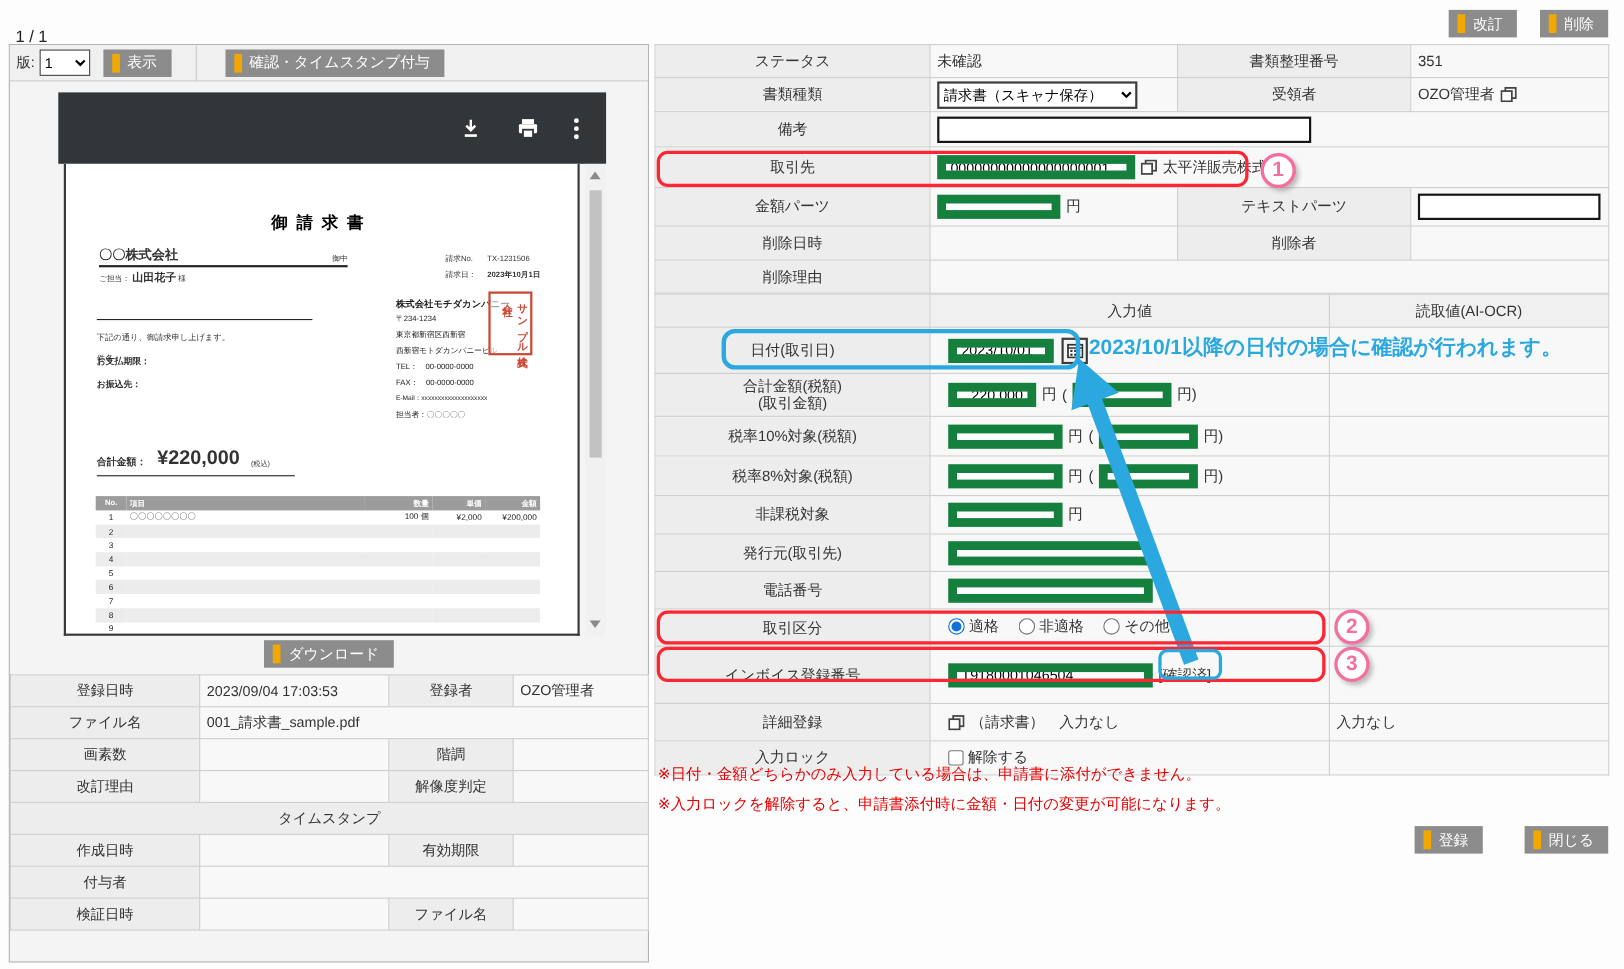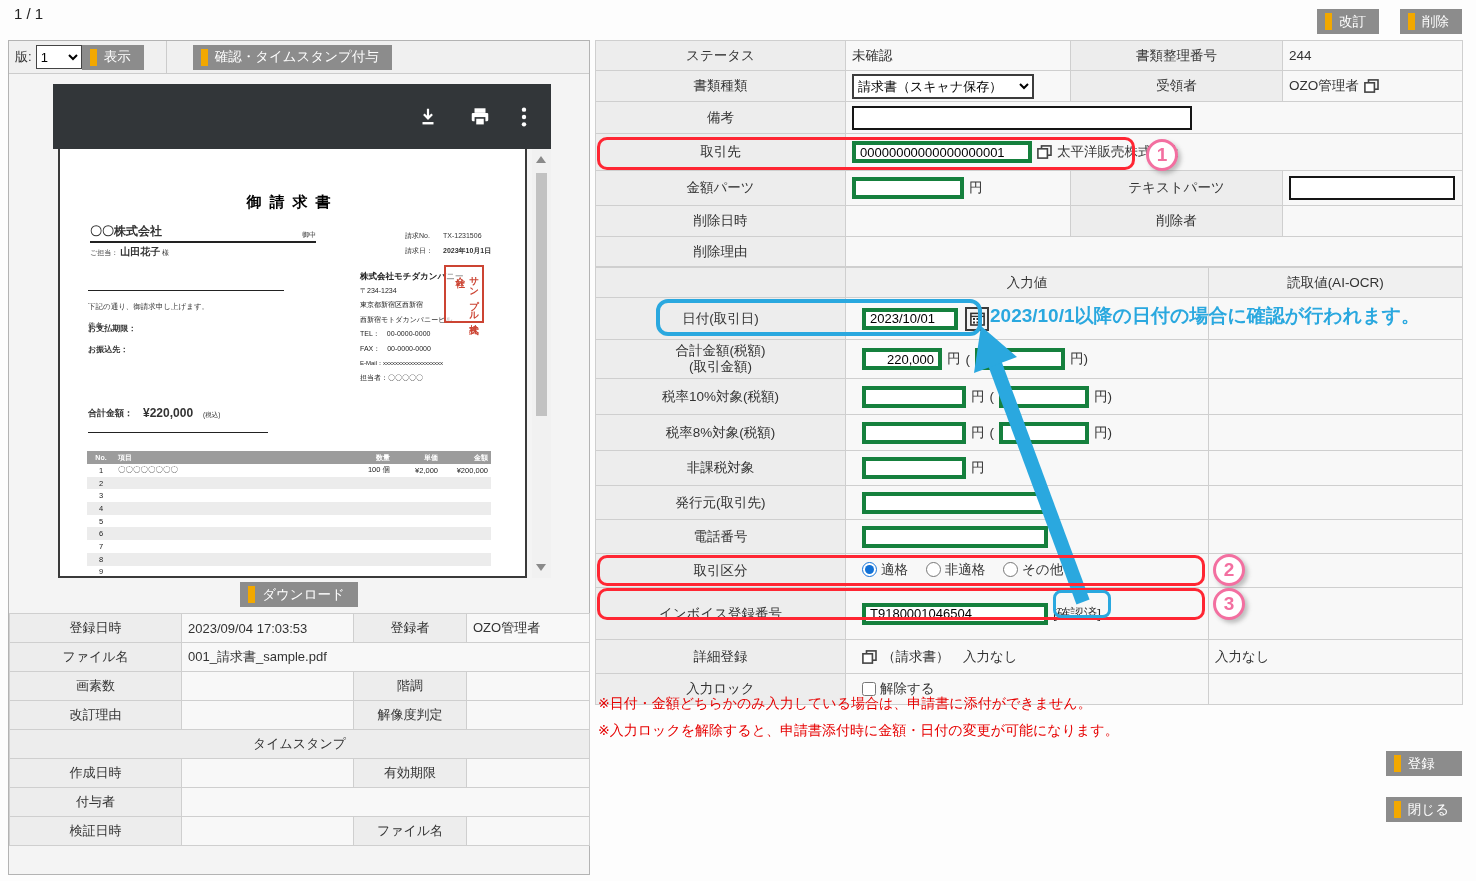--- a/index.html
+++ b/index.html
@@ -7,21 +7,21 @@
   body { font-family:"Liberation Sans","DejaVu Sans",sans-serif; background:#fdfdfd; position:relative; overflow:hidden; color:#333; }
   .abs { position:absolute; }
 
   
   .obtn { display:inline-flex; align-items:center; gap:7px; background:#8c8c8c; color:#fff;
           border:none; height:25px; padding:0 13px 0 8px; font-size:13.5px; cursor:pointer;
           font-family:inherit; white-space:nowrap; }
   .obtn .bar { width:7px; height:17px; background:#f2a800; flex:0 0 auto; }
 
   
-  .page-ind { left:14px; top:5px; font-size:15px; color:#222; }
+  .page-ind { left:14px; top:25px; font-size:15px; color:#222; }
   .top-actions { right:14px; top:9px; display:flex; gap:21px; }
 
   
   .left-panel { left:8px; top:40px; width:582px; height:835px; background:#f4f4f4;
                 border:1px solid #b3b3b3; }
   .lp-toolbar { position:absolute; left:0; top:0; right:0; height:33px; background:#f0f0f0;
                 border-bottom:1px solid #ccc; display:flex; align-items:center; padding-left:6px; }
   .lp-toolbar .vlabel { font-size:13px; margin-right:4px; }
   .sel-version { width:46px; height:24px; border:1px solid #444; background:#fff; font-size:13px; font-family:inherit; }
   .vsep { width:1px; height:33px; background:#ccc; margin-left:22px; }
@@ -55,21 +55,21 @@
   .inv-due { position:absolute; left:28px; top:174px; font-size:8px; font-weight:bold; }
   .inv-bank { position:absolute; left:28px; top:195px; font-size:8px; font-weight:bold; }
   .inv-issuer { position:absolute; left:300px; top:120px; font-size:7px; line-height:14.5px; color:#222; }
   .inv-issuer .iname { font-size:8.5px; font-weight:bold; }
   .inv-issuer .mail { font-size:6px; }
   .inv-stamp { position:absolute; left:384px; top:116px; width:40px; height:58px; border:2.5px solid #cc4433;
                color:#cc4433; writing-mode:vertical-rl; font-size:9.5px; font-weight:bold;
                line-height:1.45; padding:2px 1px; letter-spacing:1px; background:rgba(255,255,255,.6); }
   .inv-total { position:absolute; left:28px; top:257px; display:flex; align-items:flex-end; gap:10px; }
   .inv-total .tl { font-size:9px; font-weight:bold; }
-  .inv-total .tv { font-size:12px; font-weight:bold; }
+  .inv-total .tv { font-size:18px; font-weight:bold; }
   .inv-total .tt { font-size:6.5px; }
   .inv-totline { position:absolute; left:28px; top:283px; width:180px; border-bottom:1.5px solid #222; }
   .items { position:absolute; left:27px; top:302px; width:404px; border-collapse:collapse; table-layout:fixed; }
   .items th { background:#9c9c9c; color:#fff; font-size:7px; font-weight:bold; height:13px; padding:0 3px; }
   .items td { font-size:7.5px; height:12.7px; padding:0 3px; color:#222; }
   .items tbody tr:nth-child(even) { background:#ececec; }
   .items .c { text-align:center; } .items .r { text-align:right; } .items .l { text-align:left; }
 
   .dl-wrap { position:absolute; left:0; right:0; top:541px; display:flex; justify-content:center; }
 
@@ -78,33 +78,33 @@
   .tbl td { border:1px solid #cfcfcf; font-size:13.5px; color:#333; overflow:hidden; }
   .lbl { background:#ededed; text-align:center; }
   .val { background:#f8f8f8; padding:2px 6px; }
   .meta-table { position:absolute; left:0; top:572px; width:580px; }
   .meta-table td { height:29px; font-size:13px; }
 
   .form-a { left:595px; top:40px; width:867px; }
   .form-b { left:595px; top:267px; width:867px; }
   .form-b .hdr { background:#f0f0f0; text-align:center; }
 
-  .inp { border:4px solid #15803d; background:#fff; height:22px; font-size:13px; padding:0 4px; font-family:inherit; }
+  .inp { border:8px solid #15803d; background:#fff; height:22px; font-size:13px; padding:0 4px; font-family:inherit; }
   .inp.thick { border:2px solid #151515; height:24px; }
   .inp.r { text-align:right; }
   .sel-doc { width:182px; height:25px; border:2px solid #3c3c3c; background:#fff; font-size:13px; font-family:inherit; }
   .cal-btn { width:24px; height:24px; border:2px solid #3c3c3c; background:#f3f3f3; margin-left:2px;
              display:inline-flex; align-items:center; justify-content:center; vertical-align:middle; cursor:pointer; padding:0; }
   .cellflex { display:flex; align-items:center; gap:5px; }
   .radio-opt { display:inline-flex; align-items:center; gap:4px; margin-right:14px; }
   .radio-opt input { width:15px; height:15px; accent-color:#1271d6; }
   .lock-opt input { width:14px; height:14px; }
 
   .notes { left:598px; top:690px; font-size:14px; color:#e60000; line-height:1.95; }
-  .bottom-actions { right:14px; top:751px; display:flex; gap:21px;flex-direction:column; }
+  .bottom-actions { right:14px; top:751px; display:flex; gap:38px; }
 
   
   .overlay { position:absolute; inset:0; pointer-events:none; z-index:40; }
   .ann-red { position:absolute; border:3px solid #ff2633; border-radius:10px; }
   .ann-blue { position:absolute; border:4px solid #2aa8df; border-radius:12px; }
   .ann-blue-s { position:absolute; border:3px solid #2aa8df; border-radius:8px; }
   .num-badge { position:absolute; width:32px; height:32px; border-radius:50%; background:#fff;
                border:3px solid #f36fa0; color:#f36fa0; font-weight:bold; font-size:19px;
                display:flex; align-items:center; justify-content:center;
                box-shadow:3px 3px 4px rgba(120,120,120,.45); }
@@ -128,21 +128,21 @@
       </button>
   </div>
 
   <div class="abs left-panel">
 
     <div class="lp-toolbar">
       <span class="vlabel">版:</span>
       <select class="sel-version">
         <option>1</option>
       </select>
-      <button class="obtn" style="">
+      <button class="obtn" style="margin-left:12px">
           <span class="bar"></span>
           <span>表示</span>
         </button>
       <div class="vsep"></div>
       <button class="obtn" style="margin-left:26px">
           <span class="bar"></span>
           <span>確認・タイムスタンプ付与</span>
         </button>
     </div>
 
@@ -359,21 +359,21 @@
         <col style="width:250px">
         <col style="width:225px">
         <col style="width:212px">
         <col style="width:180px">
       </colgroup>
     <tbody>
         <tr style="height:30px">
       <td class="lbl">ステータス</td>
       <td class="val">未確認</td>
       <td class="lbl">書類整理番号</td>
-      <td class="val">244</td>
+      <td class="val">351</td>
     </tr>
     <tr style="height:31px">
       <td class="lbl">書類種類</td>
       <td class="val"><select class="sel-doc"><option>請求書（スキャナ保存）</option></select></td>
       <td class="lbl">受領者</td>
       <td class="val">
             <span class="cellflex">
               <span>OZO管理者</span>
         <svg width="15" height="14" viewBox="0 0 15 14">
                 <rect x="4.5" y="0.9" width="9.5" height="9.3" fill="none" stroke="#444" stroke-width="1.6"></rect>

